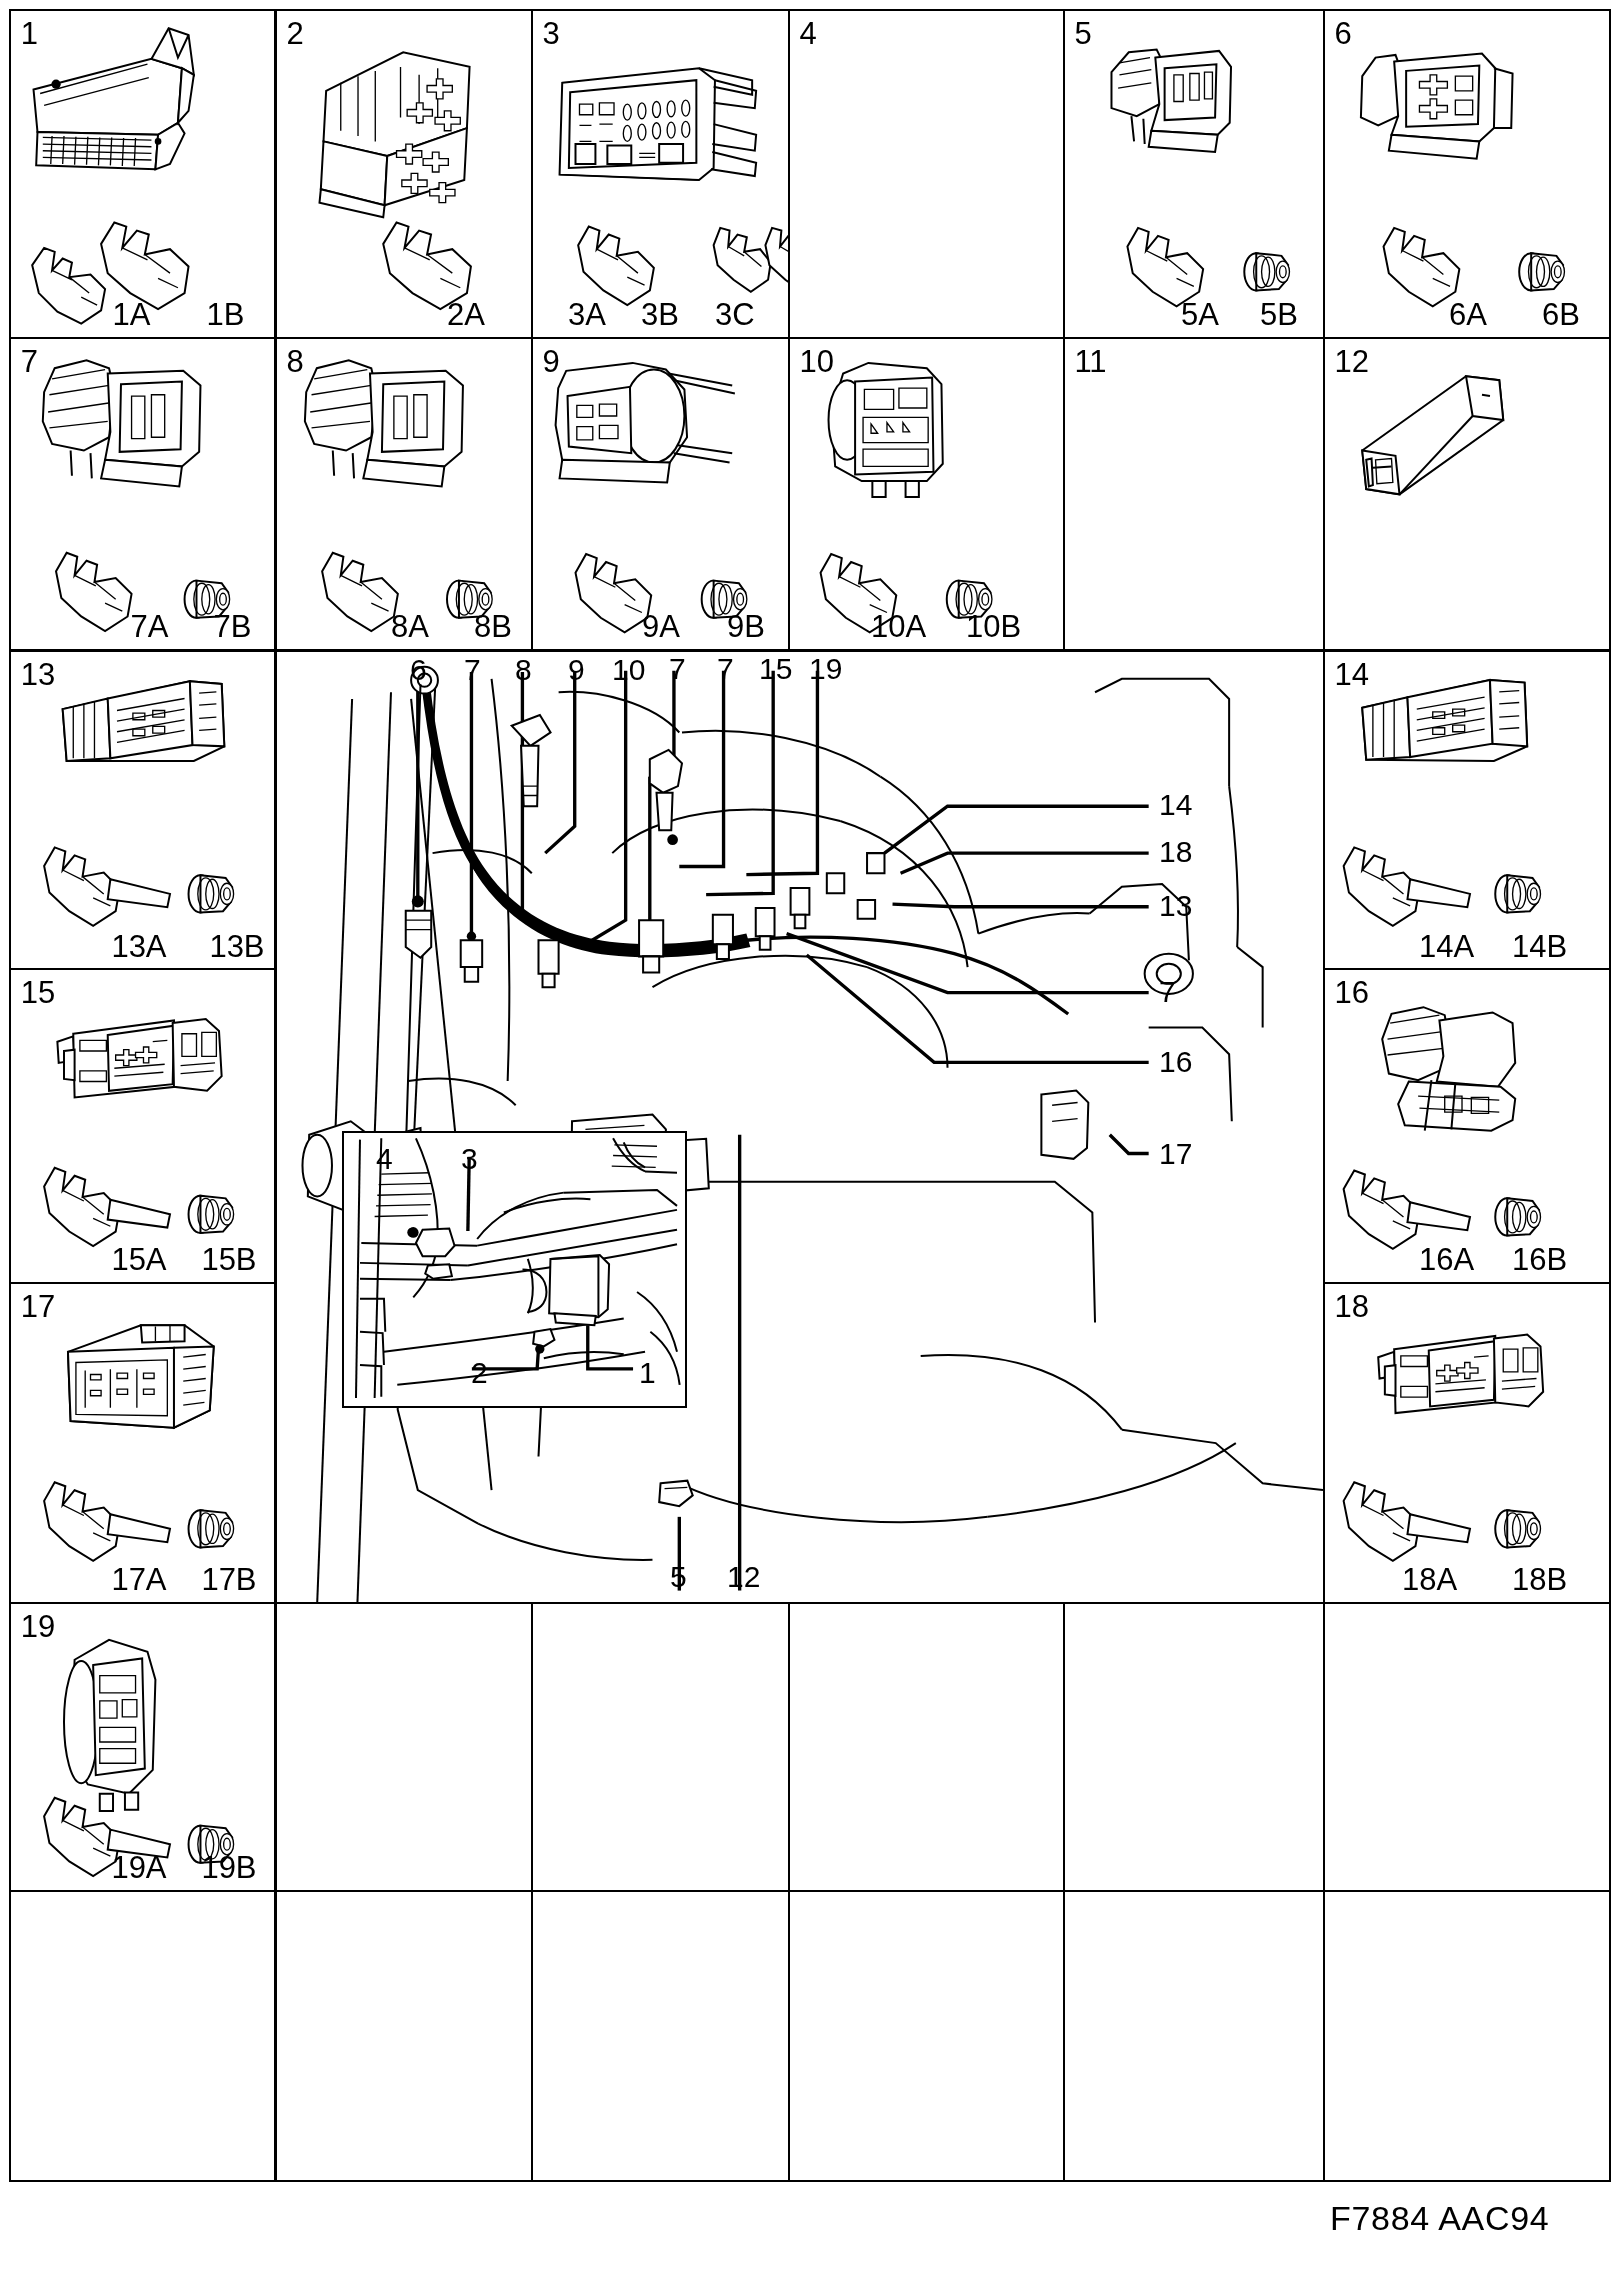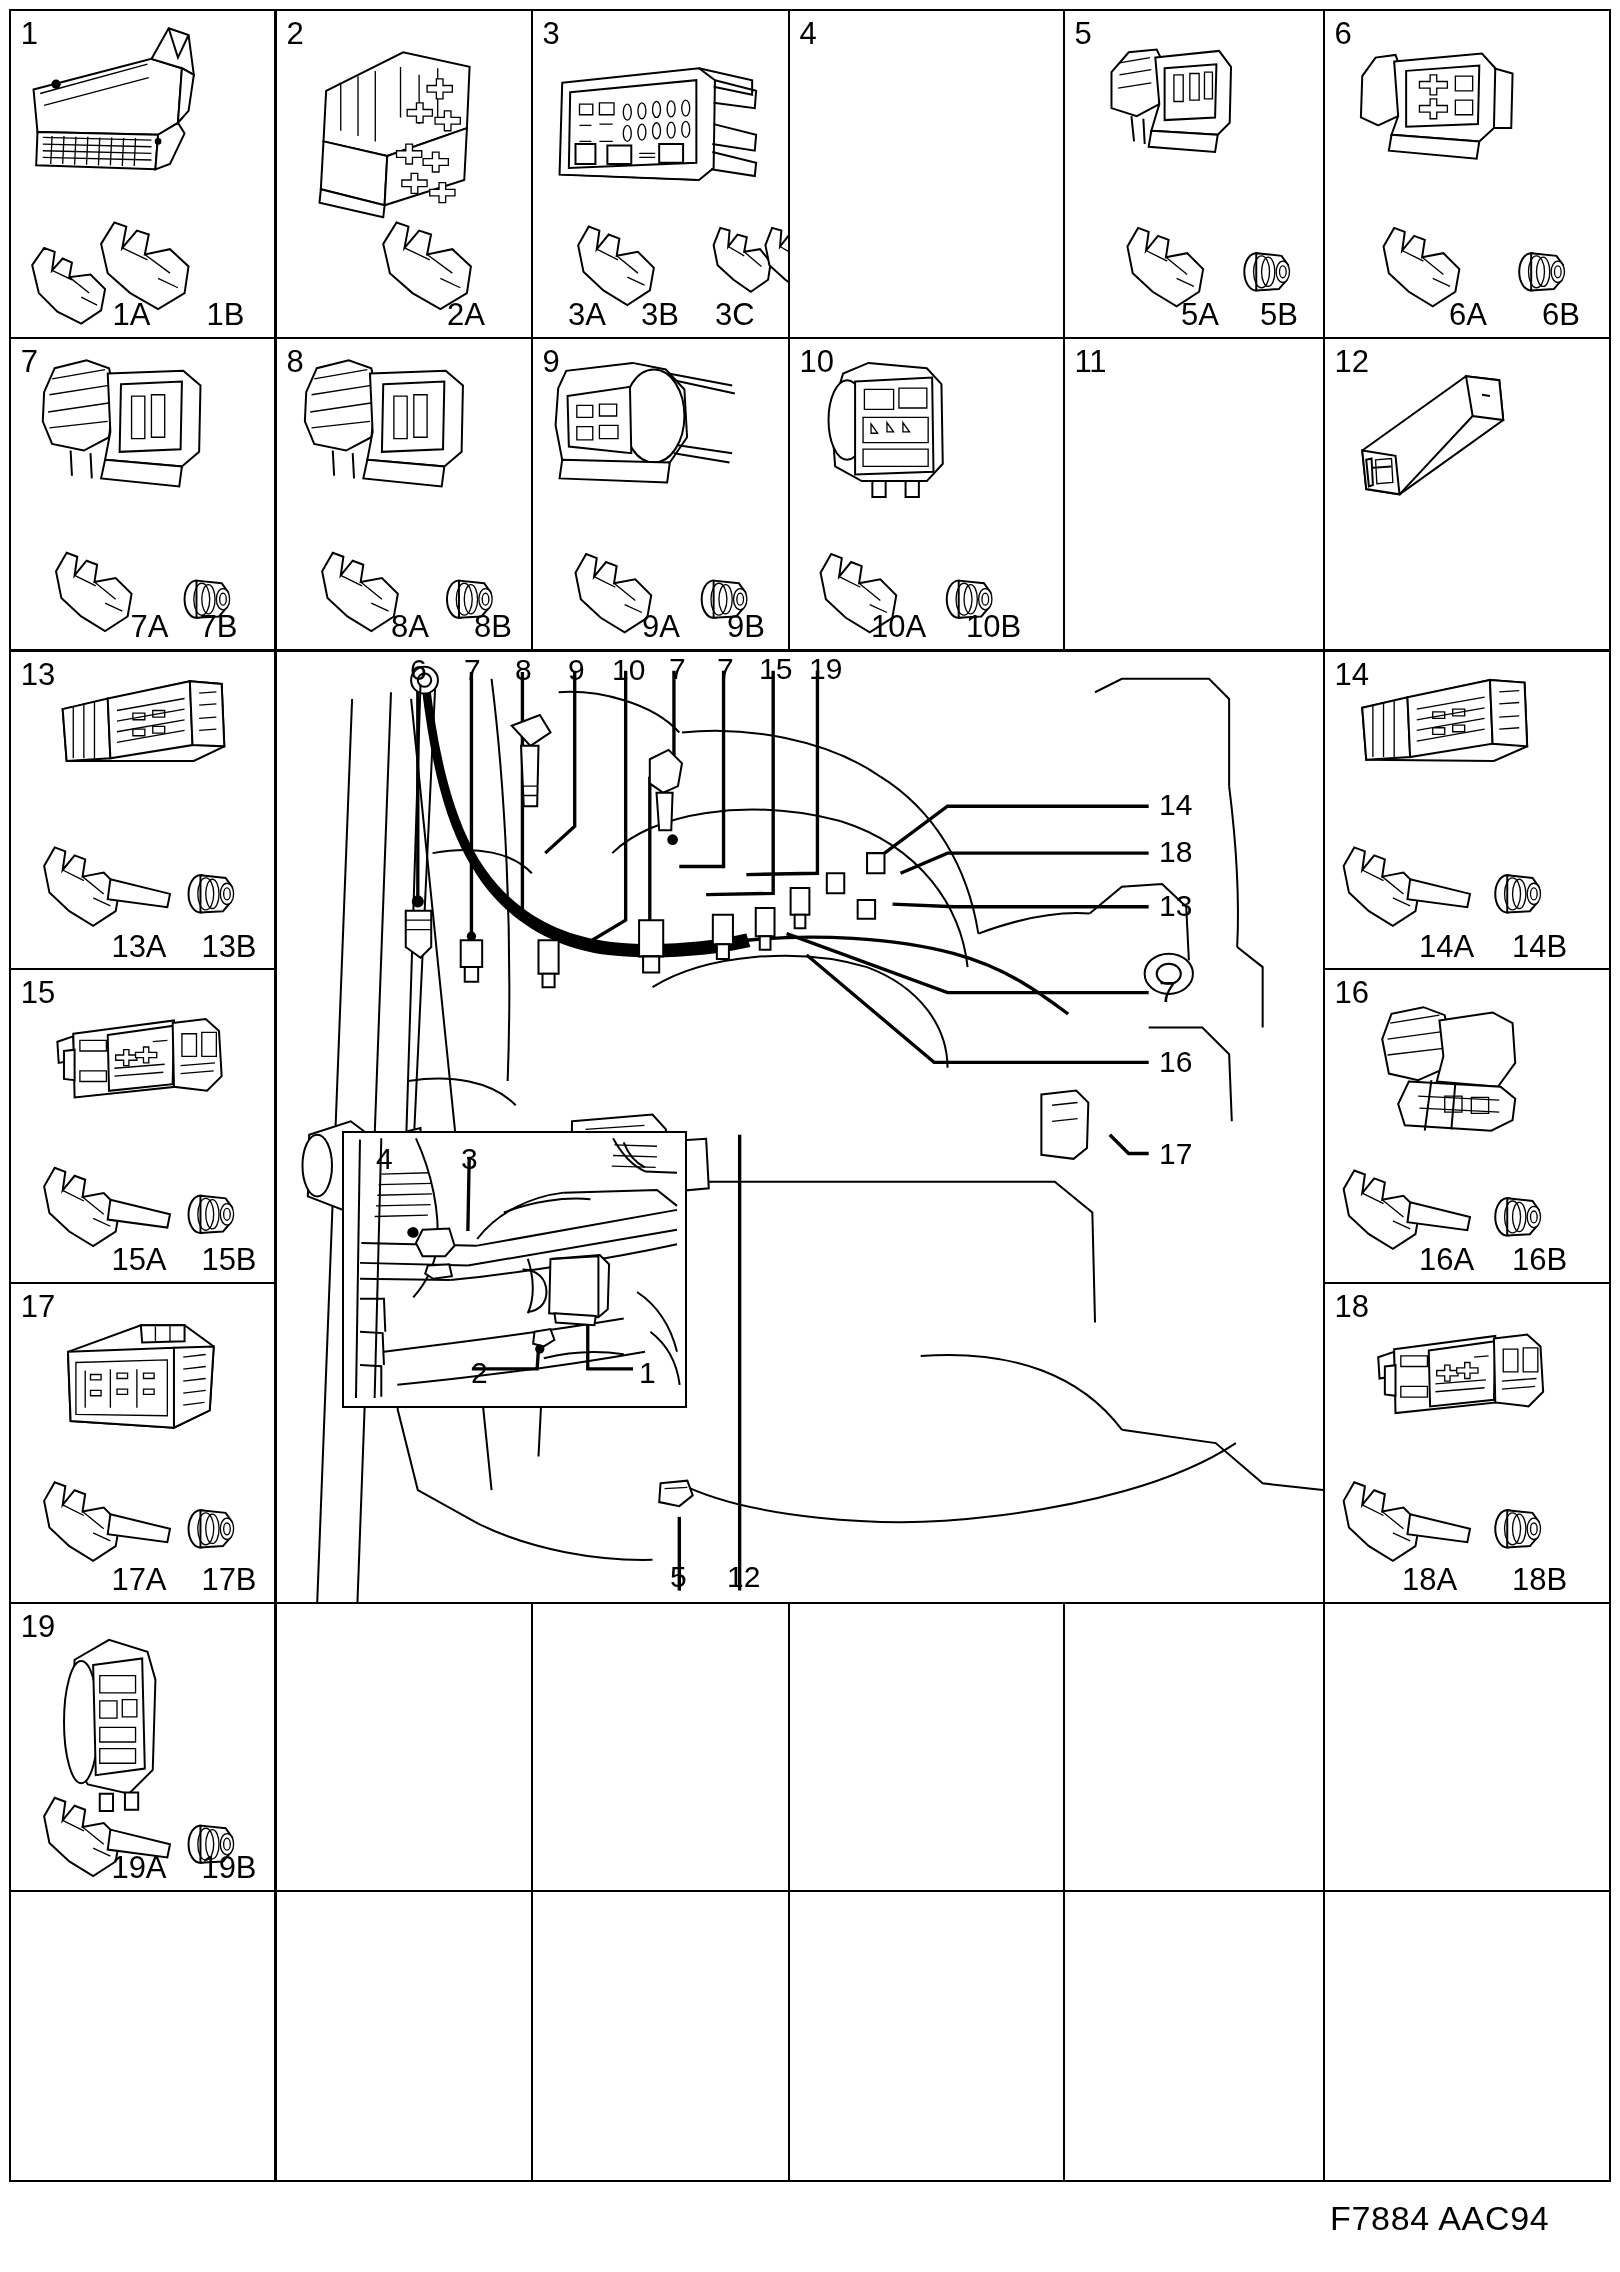--- a/index.html
+++ b/index.html
@@ -241,21 +241,21 @@
           <ellipse class="fw" cx="244" cy="392" rx="18" ry="28"></ellipse>
           <path class="fw" d="M244 364 L282 368 L292 382 L290 404 L278 418 L244 420 Z"></path>
           <ellipse class="lnT" cx="252" cy="392" rx="12" ry="24"></ellipse>
           <ellipse class="lnT" cx="262" cy="392" rx="10" ry="22"></ellipse>
           <ellipse class="fwT" cx="284" cy="392" rx="10" ry="16"></ellipse>
           <ellipse class="lnT" cx="284" cy="392" rx="5" ry="9"></ellipse>
         </g>
       </svg>
     </div>
     <span class="sub" style="left:119px;">7A</span>
-    <span class="sub" style="left:188px;text-align:right;">7B</span>
+    <span class="sub" style="left:202px;text-align:right;">7B</span>
   </div>
 
   <div class="cell" style="left:275px;top:337px;width:259px;height:314px;">
     <span class="idx">8</span>
     <div class="art">
       <svg viewBox="0 0 384 467" preserveAspectRatio="none">
         <g>
           <path class="fw" d="M44 80 L60 44 L108 32 L142 44 L150 78 L142 148 L104 168 L56 158 L42 124 Z"></path>
           <path class="lnT" d="M56 60 L136 46 M52 84 L142 70 M50 110 L144 96 M52 134 L140 124"></path>
           <path class="fw" d="M140 52 L254 48 L280 70 L278 170 L252 192 L136 182 L144 140 Z"></path>
@@ -390,21 +390,21 @@
           <ellipse class="fw" cx="244" cy="392" rx="18" ry="28"></ellipse>
           <path class="fw" d="M244 364 L282 368 L292 382 L290 404 L278 418 L244 420 Z"></path>
           <ellipse class="lnT" cx="252" cy="392" rx="12" ry="24"></ellipse>
           <ellipse class="lnT" cx="262" cy="392" rx="10" ry="22"></ellipse>
           <ellipse class="fwT" cx="284" cy="392" rx="10" ry="16"></ellipse>
           <ellipse class="lnT" cx="284" cy="392" rx="5" ry="9"></ellipse>
         </g>
       </svg>
     </div>
     <span class="sub" style="left:100px;">13A</span>
-    <span class="sub" style="left:190px;">13B</span>
+    <span class="sub" style="left:198px;">13B</span>
   </div>
 
   <div class="cell" style="left:9.4px;top:968px;width:267px;height:316px;">
     <span class="idx">15</span>
     <div class="art">
       <svg viewBox="0 0 397 470" preserveAspectRatio="none">
         <g>
           <path class="fw" d="M70 108 L94 100 L96 136 L72 140 Z"></path>
           <path class="fw" d="M94 96 L246 76 L248 176 L96 192 Z"></path>
           <path class="fw" d="M80 122 L96 120 L96 166 L80 164 Z"></path>

